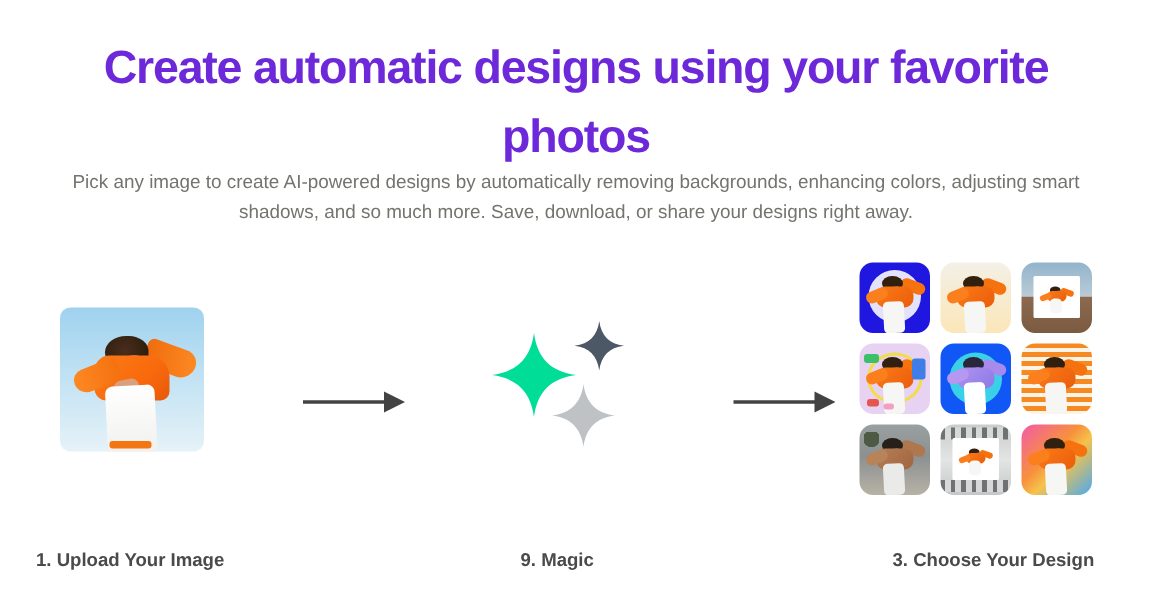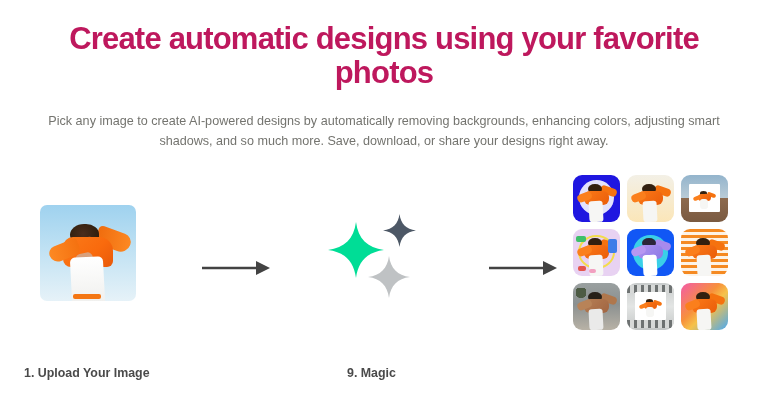--- a/index.html
+++ b/index.html
@@ -8,24 +8,24 @@
     background:#ffffff;
     font-family:"Liberation Sans", sans-serif;
     overflow:hidden;
     position:relative;
   }
 
   
   #headline {
     position:absolute; left:40px; top:22px; width:688px;
     text-align:center;
-    font-size:31px; line-height:34px;
+    font-size:31px; line-height:46px;
     font-weight:bold;
     letter-spacing:-0.8px;
-    color:#be185d;
+    color:#6d28d9;
   }
   #subtitle {
     position:absolute; left:24px; top:111px; width:720px;
     text-align:center;
     font-size:12.6px; line-height:20px;
     color:#74746f;
   }
 
   
   #steps { position:absolute; left:0; top:165px; width:768px; height:200px; }
@@ -358,13 +358,14 @@
         </div>
       </div>
 
     </div>
   </div>
 </div>
 
 <div id="labels">
   <div class="label" id="label1">1. Upload Your Image</div>
   <div class="label" id="label2">9. Magic</div>
+  <div class="label" id="label3">3. Choose Your Design</div>
 </div>
 
 </body></html>

